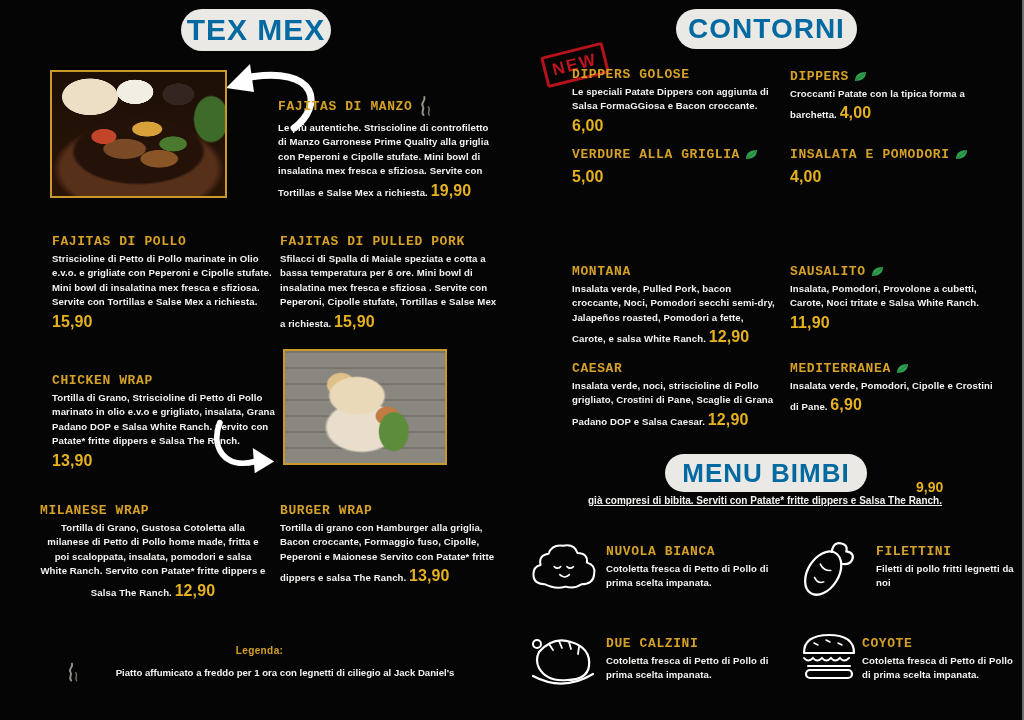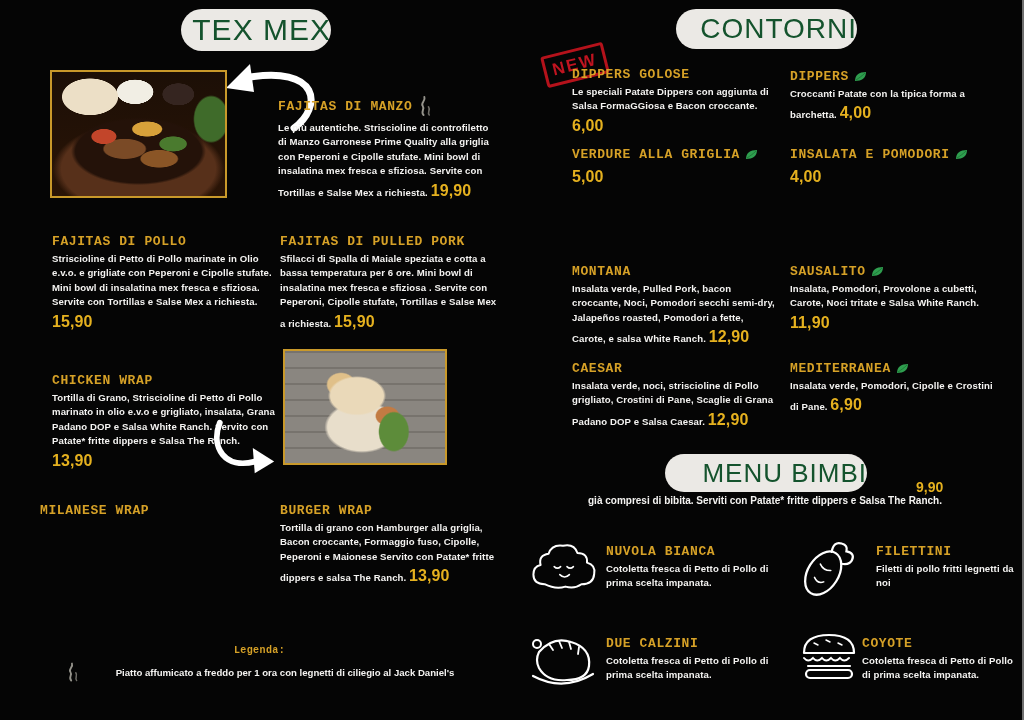--- a/index.html
+++ b/index.html
@@ -1,19 +1,19 @@
 <!DOCTYPE html>
 <html><head>
 <meta charset="utf-8">
 <style>
   html,body{margin:0;padding:0;background:#000;}
   .stage{position:relative;width:1024px;height:720px;background:#050505;overflow:hidden;
          font-family:"Liberation Sans",sans-serif;}
-  .pill{position:absolute;background:#ebe9e5;color:#14532d;font-weight:normal;
-        text-align:right;border-radius:30px;letter-spacing:1px;}
+  .pill{position:absolute;background:#ebe9e5;color:#0369a1;font-weight:bold;
+        text-align:center;border-radius:30px;letter-spacing:1px;}
   .item{position:absolute;}
   .hrow{display:flex;align-items:center;gap:5px;margin-bottom:3px;}
   .hname{color:#d6a127;font-weight:bold;font-size:13px;letter-spacing:.6px;font-family:Liberation Mono, monospace;}
   .desc{margin:0;color:#f4f3f1;font-weight:bold;font-size:9.6px;line-height:1.5;letter-spacing:.1px;}
   .pr{color:#e5b11f;font-weight:bold;font-size:16px;}
   .photo{position:absolute;border:2px solid #c9992a;}
   .ph1{background:
        radial-gradient(ellipse 46px 30px at 22% 20%,#ecdfc6 0 60%,rgba(0,0,0,0) 62%),
        radial-gradient(ellipse 30px 20px at 48% 16%,#f1eee4 0 60%,rgba(0,0,0,0) 62%),
        radial-gradient(ellipse 26px 18px at 73% 18%,#352520 0 60%,rgba(0,0,0,0) 62%),
@@ -27,28 +27,28 @@
        radial-gradient(ellipse 110px 60px at 50% 78%,#57301a 0 70%,rgba(0,0,0,0) 78%),
        linear-gradient(#1c0f06,#2a1406);}
   .ph2{background:
        radial-gradient(ellipse 26px 34px at 68% 72%,#5d8c3a 0 55%,rgba(0,0,0,0) 60%),
        radial-gradient(ellipse 20px 16px at 64% 58%,#c27b43 0 55%,rgba(0,0,0,0) 62%),
        radial-gradient(ellipse 44px 30px at 45% 40%,#ead9b9 0 60%,rgba(0,0,0,0) 66%),
        radial-gradient(ellipse 55px 38px at 48% 68%,#e8decb 0 62%,rgba(0,0,0,0) 68%),
        radial-gradient(ellipse 24px 20px at 35% 30%,#e0c089 0 55%,rgba(0,0,0,0) 62%),
        repeating-linear-gradient(0deg,#8a8680 0 14px,#77736d 14px 16px),
        linear-gradient(#8a8680,#6e6a64);}
-  .legend-label{position:absolute;color:#d6a127;font-weight:bold;font-size:10px;text-align:center;letter-spacing:.4px;font-family:Liberation Mono, monospace;}
+  .legend-label{position:absolute;color:#d6a127;font-weight:bold;font-size:10px;text-align:center;letter-spacing:.4px;}
   .legend-row{position:absolute;display:flex;align-items:center;justify-content:center;gap:5px;}
   .legend-text{color:#f4f3f1;font-weight:bold;font-size:9.6px;}
   .stamp{position:absolute;border:3px solid #b5121b;color:#c01420;font-weight:bold;
          font-size:17px;letter-spacing:2px;text-align:center;transform:rotate(-14deg);
          border-radius:3px;padding:3px 6px;}
   .bimbi-price{position:absolute;color:#e5b11f;font-weight:bold;font-size:14px;}
-  .bimbi-sub{position:absolute;color:#f4f3f1;font-weight:bold;font-size:10px;text-align:center;}
+  .bimbi-sub{position:absolute;color:#f4f3f1;font-weight:bold;font-size:10px;text-align:center;text-decoration:underline;}
   .iconbox{position:absolute;}
   .edge{position:absolute;right:0;top:0;width:2px;height:100%;background:#6f6f6f;}
   svg{display:block;}
   .inline-ic{display:inline-block;vertical-align:middle;}
 </style>
 </head>
 <body>
 
 <div class="stage">
 
@@ -103,20 +103,21 @@
     <svg width="68" height="58" viewBox="0 0 70 58">
       <path d="M8 4 C-2 30 14 52 44 44" stroke="#fff" stroke-width="6" fill="none" stroke-linecap="round"></path>
       <polygon points="64,44 42,30 44,56" fill="#fff"></polygon>
     </svg>
   </div>
 
   <div class="item" style="left:40px;top:503px;width:226px;text-align:center;">
     <div class="hrow">
         <span class="hname">MILANESE WRAP</span>
       </div>
+    <p class="desc"><span>Tortilla di Grano, Gustosa Cotoletta alla milanese di Petto di Pollo home made, fritta e poi scaloppata, insalata, pomodori e salsa White Ranch. Servito con Patate* fritte dippers e Salsa The Ranch.</span> <span class="pr">12,90</span></p>
   </div>
 
   <div class="item" style="left:280px;top:503px;width:222px;">
     <div class="hrow">
         <span class="hname">BURGER WRAP</span>
       </div>
     <p class="desc"><span>Tortilla di grano con Hamburger alla griglia, Bacon croccante, Formaggio fuso, Cipolle, Peperoni e Maionese Servito con Patate* fritte dippers e salsa The Ranch.</span> <span class="pr">13,90</span></p>
   </div>
 
   <div class="legend-label" style="left:52px;top:645px;width:415px;">Legenda:</div>

